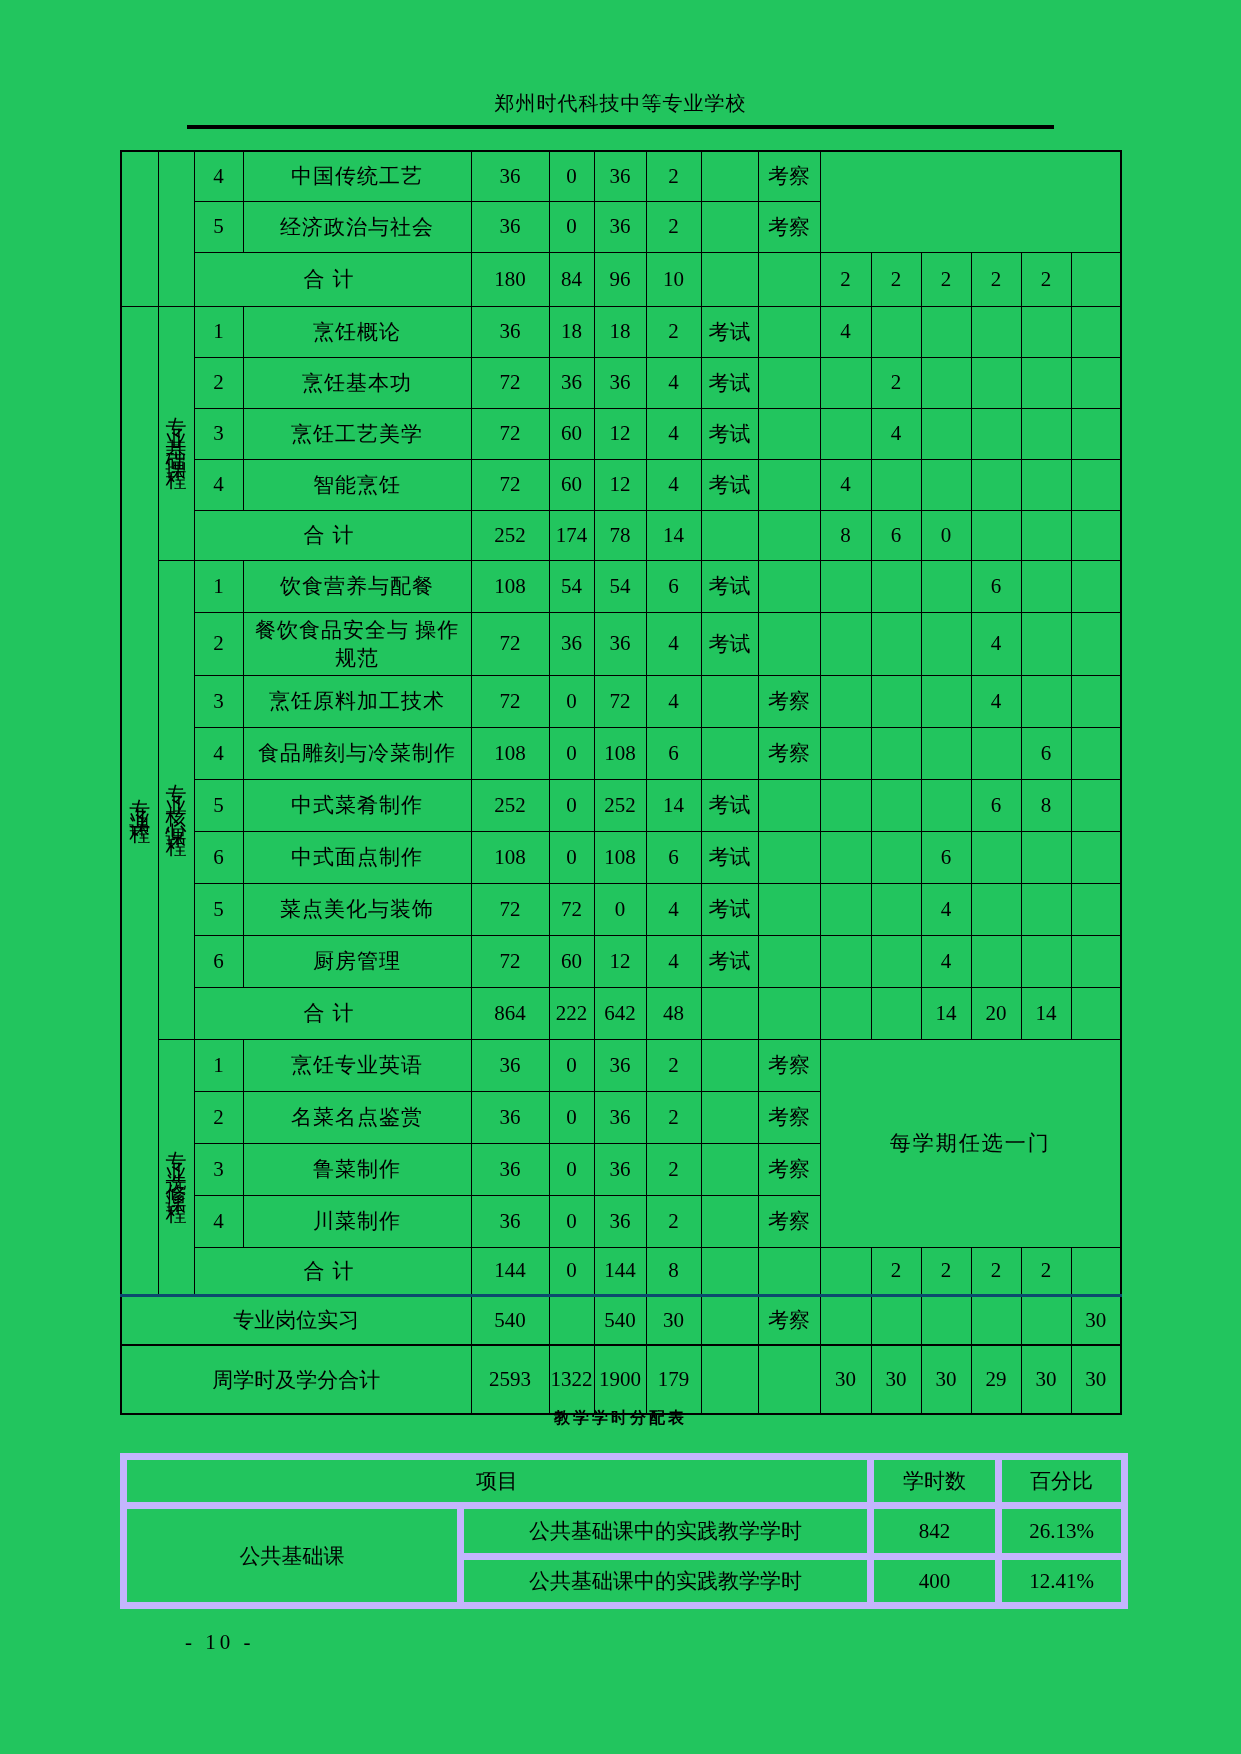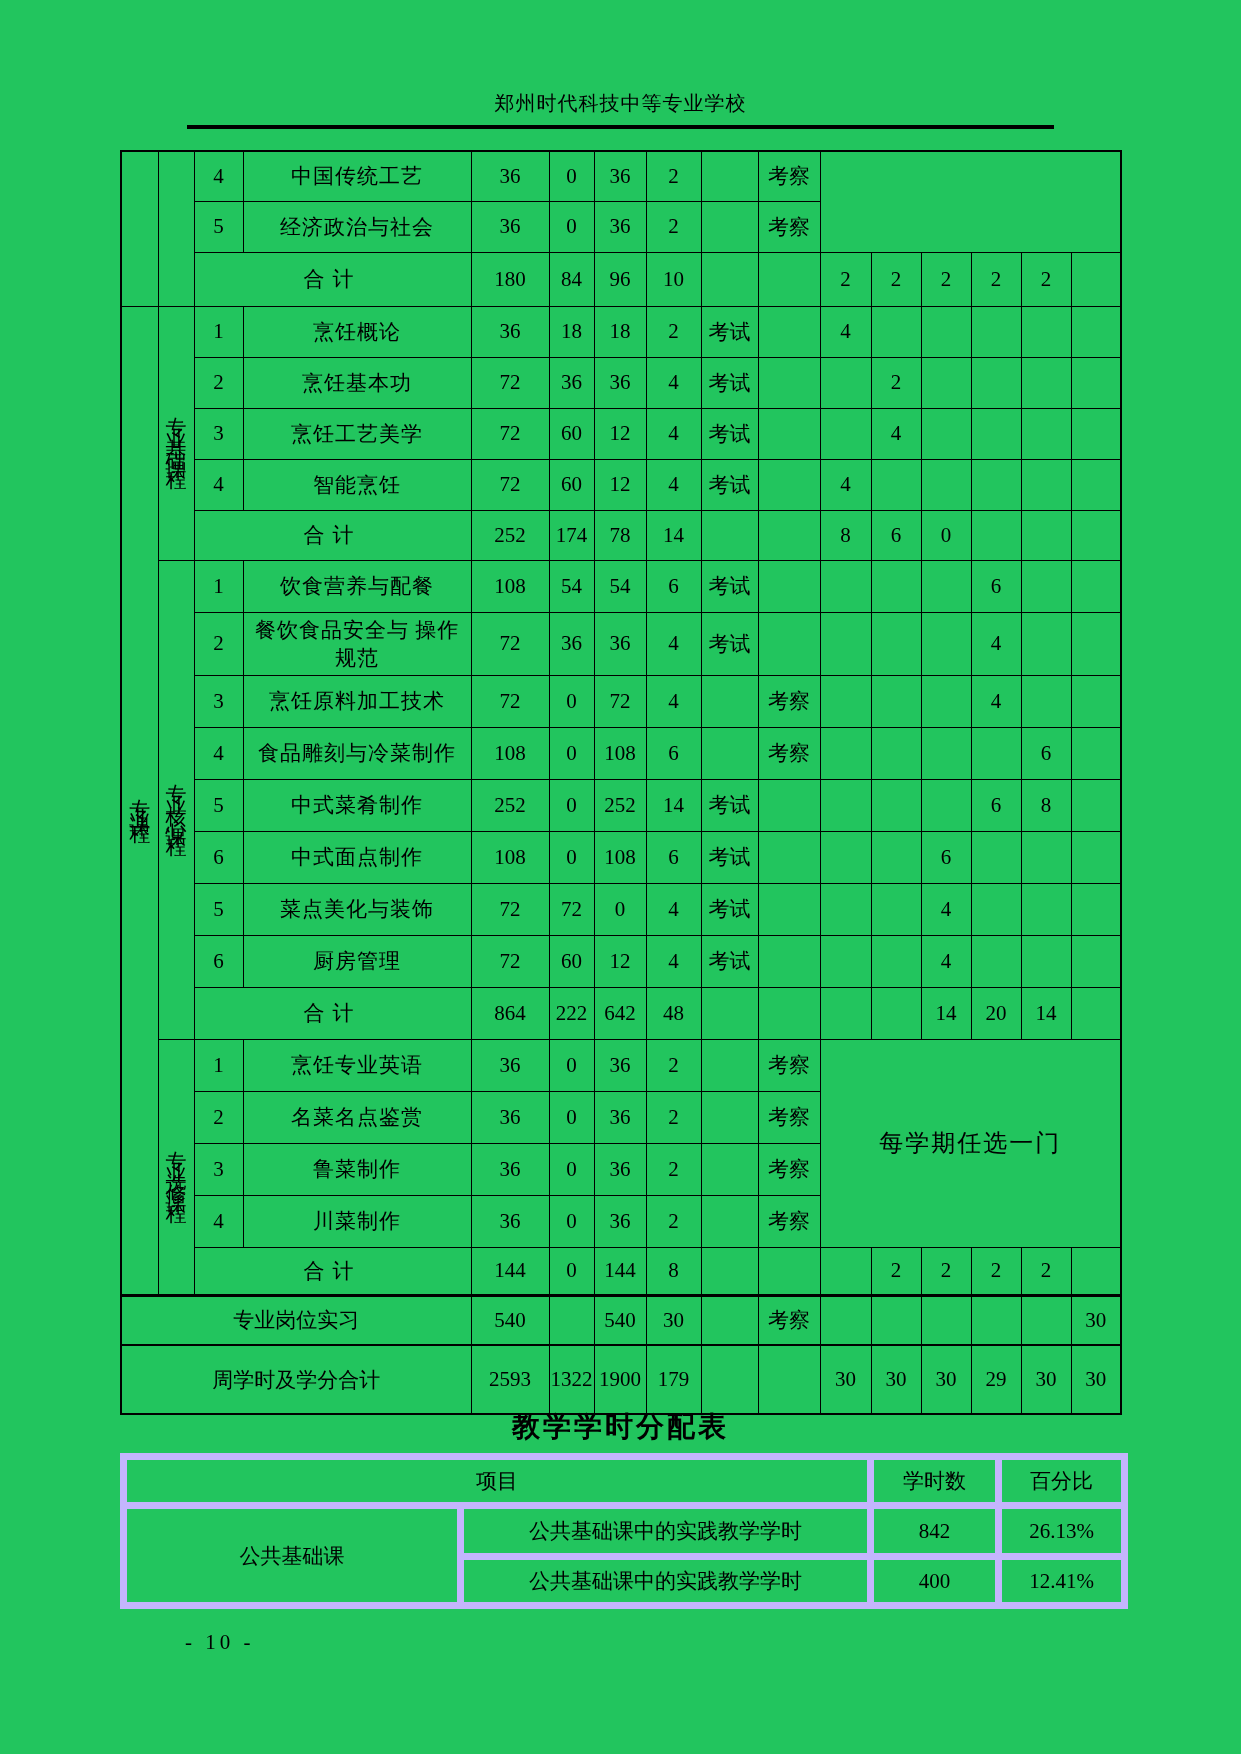--- a/index.html
+++ b/index.html
@@ -25,26 +25,26 @@
     border:1px solid #000; text-align:center; vertical-align:middle;
     font-size:21px; padding:0 1px; overflow:hidden;
   }
   table.main td.name-cell { letter-spacing:1px; }
   table.main td.vtext {
     writing-mode:vertical-rl; text-orientation:upright;
     letter-spacing:11px; font-size:21px; padding:0;
   }
   table.main td.group-cell { letter-spacing:9px; }
   table.main td.total-label { letter-spacing:8px; }
-  table.main td.note-cell { font-size:24px; letter-spacing:2px; }
-  table.main tr.thick-top td { border-top:3px solid #000000; }
+  table.main td.note-cell { font-size:21px; letter-spacing:2px; }
+  table.main tr.thick-top td { border-top:3px solid #0c4a6e; }
   table.main tr.thick-top2 td { border-top:2px solid #000; }
   .section-title {
     position:absolute; top:1408px; left:0; width:100%;
-    text-align:center; font-weight:bold; font-size:28px; letter-spacing:3px;
+    text-align:center; font-weight:bold; font-size:16px; letter-spacing:3px;
   }
   table.hours {
     position:absolute; top:1453px; left:120px; width:1001px;
     border-collapse:collapse; table-layout:fixed;
     border:2px solid #000;
   }
   table.hours td {
     border:7px solid #c4b5fd; text-align:center; vertical-align:middle;
     font-size:21px; padding:0;
   }

